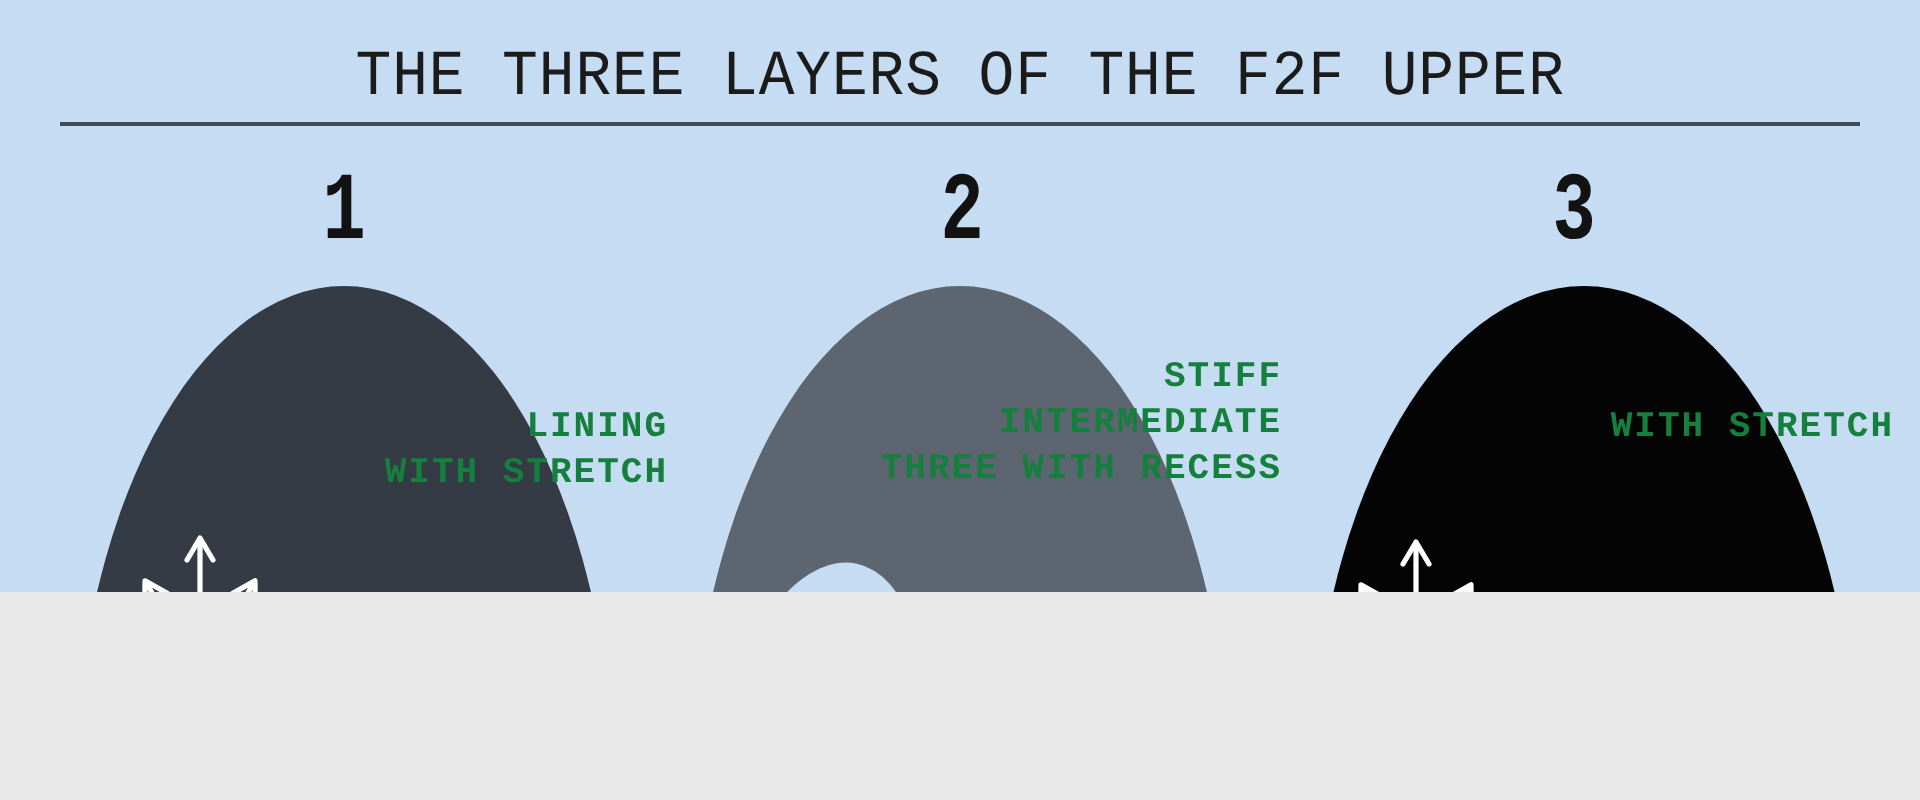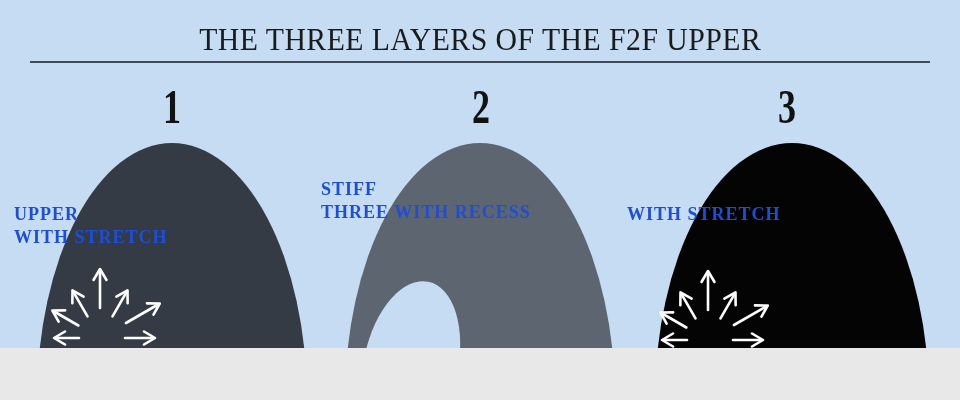--- a/index.html
+++ b/index.html
@@ -1,38 +1,38 @@
 <!DOCTYPE html>
 <html><head>
 <meta charset="utf-8">
 <style>
   html,body{margin:0;padding:0;background:#e8e8e8;}
   .stage{
-    position:relative;width:960px;height:348px;overflow:hidden;
+    position:relative;width:960px;height:296px;overflow:hidden;
     background:#c5dcf2;
-    font-family:Liberation Serif, serif;
+    font-family:Liberation Mono, monospace;
   }
   .title{
     position:absolute;left:0;top:21px;width:960px;text-align:center;
     font-size:32px;line-height:36px;font-weight:normal;color:#1b1b1b;
     letter-spacing:0.5px;white-space:nowrap;
   }
   .title .condense{display:inline-block;transform:scaleX(0.93);transform-origin:50% 50%;}
   .divider{
     position:absolute;left:30px;top:61px;width:900px;height:2px;background:#3f4b59;
   }
   .num{
     position:absolute;top:83px;width:80px;text-align:center;
     font-size:48px;line-height:48px;font-weight:bold;color:#121212;
     transform:scaleX(0.75);transform-origin:50% 50%;
   }
   .num1{left:132px;} .num2{left:441px;} .num3{left:747px;}
   .art{position:absolute;left:0;top:0;}
   .shape-label{
-    position:absolute;width:320px;text-align:left;color:#1d4ed8;
+    position:absolute;width:320px;text-align:right;color:#15803d;
     font-size:18px;line-height:23px;font-weight:bold;letter-spacing:1px;
     white-space:nowrap;
   }
   .label1{left:14px;top:203px;}
   .label2{left:321px;top:178px;}
   .label3{left:627px;top:203px;}
 </style>
 </head>
 <body>
 
@@ -83,24 +83,25 @@
 
     <ellipse cx="411" cy="364" rx="47" ry="84" transform="rotate(12 411 364)" fill="#c5dcf2"></ellipse>
 
     <ellipse cx="792" cy="400" rx="137" ry="257" fill="#040404"></ellipse>
 
     <use href="#burst" transform="translate(100,338)"></use>
     <use href="#burst" transform="translate(708,340)"></use>
   </svg>
 
   <div class="shape-label label1">
-    <div>UPPER</div>
+    <div>LINING</div>
     <div>WITH STRETCH</div>
   </div>
   <div class="shape-label label2">
     <div>STIFF</div>
+    <div>INTERMEDIATE</div>
     <div>THREE WITH RECESS</div>
   </div>
   <div class="shape-label label3">
     <div>WITH STRETCH</div>
   </div>
 
 </div>
 
 </body></html>

